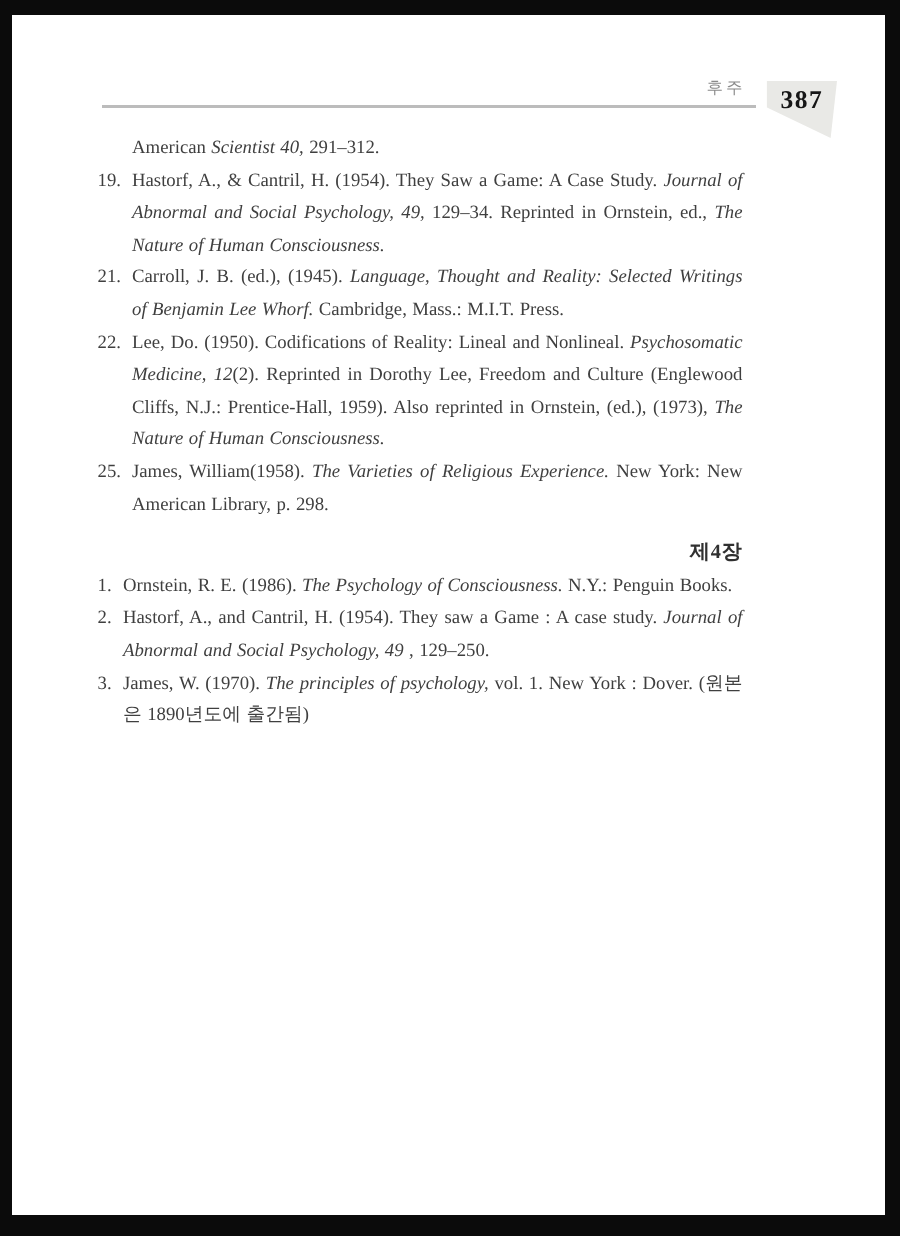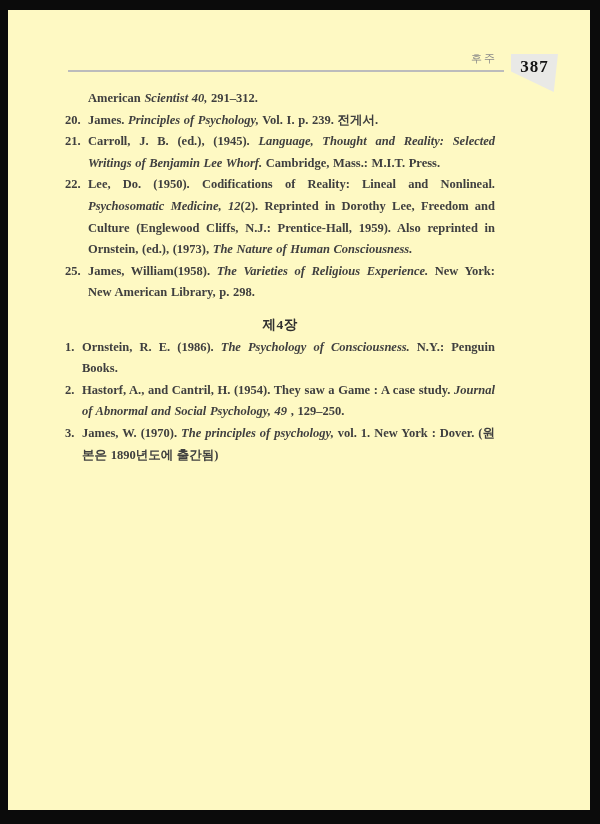--- a/index.html
+++ b/index.html
@@ -1,18 +1,18 @@
 <!DOCTYPE html>
 <html><head>
 <meta charset="utf-8">
 <style>
   html,body{margin:0;padding:0;background:#222;}
   .page{
     position:relative;width:600px;height:824px;box-sizing:border-box;
-    background:#fef9c3;border:solid #0b0b0b;border-width:10px 10px 14px 8px;
+    background:#ffffff;border:solid #0b0b0b;border-width:10px 10px 14px 8px;
     overflow:hidden;font-family:"Liberation Serif","DejaVu Serif",serif;color:#3f3f3f;
   }
   .running{
     position:absolute;top:41px;left:379px;width:110px;text-align:right;
     font-size:11px;color:#8a8a8a;letter-spacing:2px;
   }
   .rule{position:absolute;top:60px;left:60px;width:436px;height:2px;background:#bcbcbc;}
   .tab{
     position:absolute;top:44px;left:503px;width:47px;height:38px;
     background:#e9e9e6;clip-path:polygon(0 0,100% 0,91% 100%,0 46%);
@@ -20,46 +20,46 @@
   }
   .tab .pagenum{
     display:inline-block;margin-top:3px;font-weight:bold;font-size:17px;
     color:#161616;letter-spacing:1px;font-family:Liberation Serif, serif;
   }
   .content{
     position:absolute;top:78px;left:57px;width:430px;
     font-size:12.5px;line-height:21.6px;text-align:justify;
     word-spacing:0.5px;
   }
-  .ref{position:relative;padding-left:23px;font-weight:bold;}
+  .ref{position:relative;padding-left:23px;}
   .ref .num{position:absolute;left:0;top:0;}
   .ch4 .ref{padding-left:17px;}
   .chapter{
     margin:10px 0 1px 0;font-size:13.5px;font-weight:bold;color:#303030;
-    text-align:center;letter-spacing:0.5px;
+    text-align:right;letter-spacing:0.5px;
   }
   i{font-style:italic;}
 </style>
 </head>
 <body>
 
 <div class="page">
 
   <span class="running">후주</span>
 
   <div class="rule"></div>
 
   <div class="tab">
     <span class="pagenum">387</span>
   </div>
 
   <div class="content">
     <div id="notes-top">
         <div class="ref"><span>American </span><i>Scientist 40,</i><span> 291–312.</span></div>
-        <div class="ref"><span class="num">20.</span><span>James. </span><i>Principles of Psychology,</i><span> Vol. I. p. 239. 전게서.</span></div>
+        <div class="ref"><span class="num">19.</span><span>Hastorf, A., &amp; Cantril, H. (1954). They Saw a Game: A Case Study. </span><i>Journal of Abnormal and Social Psychology, 49,</i><span> 129–34. Reprinted in Ornstein, ed., </span><i>The Nature of Human Consciousness.</i></div>
         <div class="ref"><span class="num">21.</span><span>Carroll, J. B. (ed.), (1945). </span><i>Language, Thought and Reality: Selected Writings of Benjamin Lee Whorf.</i><span> Cambridge, Mass.: M.I.T. Press.</span></div>
         <div class="ref"><span class="num">22.</span><span>Lee, Do. (1950). Codifications of Reality: Lineal and Nonlineal. </span><i>Psychosomatic Medicine, 12</i><span>(2). Reprinted in Dorothy Lee, Freedom and Culture (Englewood Cliffs, N.J.: Prentice-Hall, 1959). Also reprinted in Ornstein, (ed.), (1973), </span><i>The Nature of Human Consciousness.</i></div>
         <div class="ref"><span class="num">25.</span><span>James, William(1958). </span><i>The Varieties of Religious Experience.</i><span> New York: New American Library, p. 298.</span></div>
       </div>
 
     <div class="chapter">제4장</div>
 
     <div id="notes-ch4" class="ch4">
         <div class="ref"><span class="num">1.</span><span>Ornstein, R. E. (1986). </span><i>The Psychology of Consciousness.</i><span> N.Y.: Penguin Books.</span></div>
         <div class="ref"><span class="num">2.</span><span>Hastorf, A., and Cantril, H. (1954). They saw a Game : A case study. </span><i>Journal of Abnormal and Social Psychology, 49</i><span> , 129–250.</span></div>

